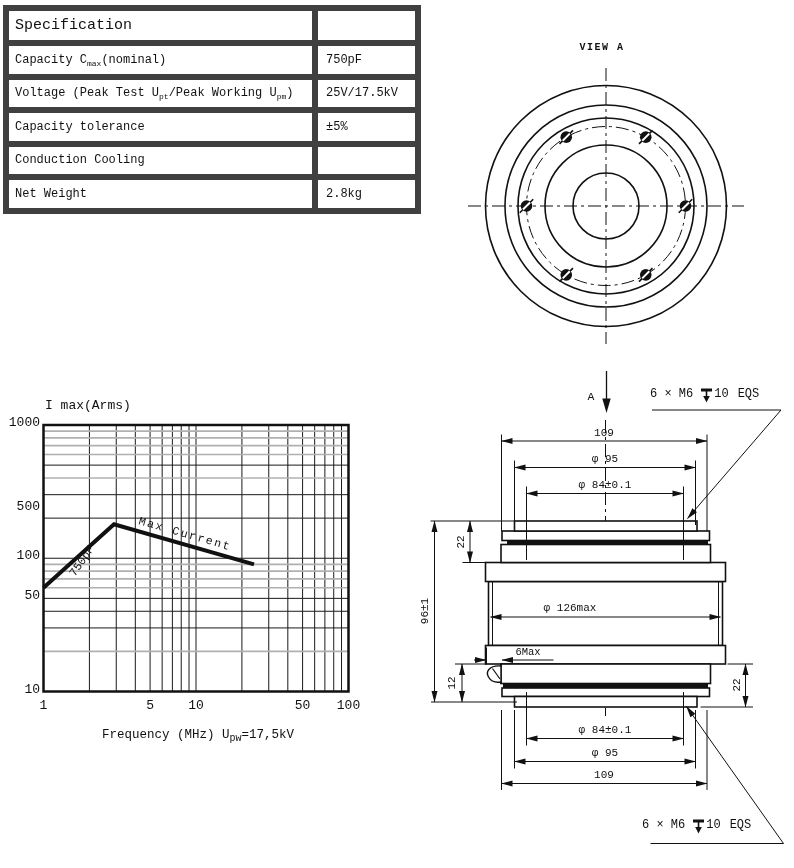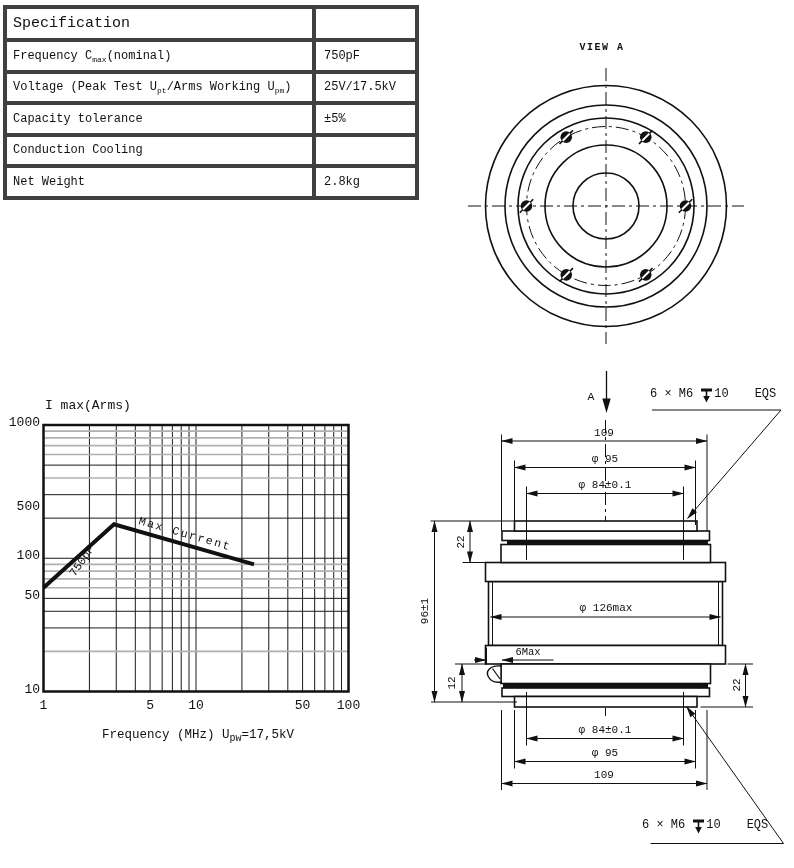--- a/index.html
+++ b/index.html
@@ -6,39 +6,39 @@
   body{
     width:794px;height:868px;position:relative;background:#fff;overflow:hidden;
     font-family:"Liberation Mono","DejaVu Sans Mono",monospace;color:#111;
   }
   
   #spec-table{
     position:absolute;left:3px;top:5px;width:412px;
     border-collapse:collapse;table-layout:fixed;
   }
   #spec-table td{
-    border:4px solid #404040;height:27.5px;padding:0 6px;
+    border:6px solid #404040;height:27.5px;padding:0 6px;
     font-size:12px;white-space:nowrap;overflow:hidden;vertical-align:middle;
   }
   #spec-table td.hdr{font-size:15px;height:29px;}
   #spec-table td.val{padding-left:8px;}
   #spec-table sub{font-size:8px;line-height:0;}
   
   #dwg{position:absolute;left:0;top:0;}
   .cl{stroke:#111;stroke-width:1;fill:none;stroke-dasharray:13 4 3 4;}
   .dim,.ext,.ldr{stroke:#111;stroke-width:1;fill:none;}
   .part{stroke:#111;stroke-width:1.6;fill:#fff;}
   
   .lbl{position:absolute;font-size:11px;line-height:1;white-space:nowrap;
        transform:translate(-50%,-50%);}
   .rot{transform:translate(-50%,-50%) rotate(-90deg);}
   .anchored{transform:none;}
   .ann{position:absolute;display:flex;align-items:flex-start;font-size:12px;
        line-height:1;white-space:nowrap;}
-  .ann .sp{margin-left:26px;}
+  .ann .sp{margin-left:9px;}
   .tick{position:absolute;font-size:13px;line-height:1;white-space:nowrap;}
   #d-126{background:#fff;padding:0 3px;}
   #c-750{transform:translate(-50%,-50%) rotate(-55deg);font-size:11.5px;}
   #c-max{transform:translate(-50%,-50%) rotate(16deg);font-size:11.5px;letter-spacing:1.8px;}
   #c-ytitle{font-size:13px;}
   #c-xtitle{font-size:12.5px;}
   #t-view-a{font-size:10px;letter-spacing:1.5px;font-weight:bold;}
   #d-6max{font-size:10.5px;}
   .subx{font-size:10px;vertical-align:-3px;}
 </style>
@@ -49,25 +49,25 @@
   <colgroup>
       <col style="width:309px">
       <col style="width:103px">
     </colgroup>
   <tbody id="spec-tbody">
       <tr>
         <td class="hdr"><span>Specification</span></td>
         <td class="val hdr"></td>
       </tr>
       <tr>
-        <td><span>Frequency C</span><sub>max</sub><span>(nominal)</span></td>
+        <td><span>Capacity C</span><sub>max</sub><span>(nominal)</span></td>
         <td class="val">750pF</td>
       </tr>
       <tr>
-        <td><span>Voltage (Peak Test U</span><sub>pt</sub><span>/Arms Working U</span><sub>pm</sub><span>)</span></td>
+        <td><span>Voltage (Peak Test U</span><sub>pt</sub><span>/Peak Working U</span><sub>pm</sub><span>)</span></td>
         <td class="val">25V/17.5kV</td>
       </tr>
       <tr>
         <td><span>Capacity tolerance</span></td>
         <td class="val">±5%</td>
       </tr>
       <tr>
         <td><span>Conduction Cooling</span></td>
         <td class="val"></td>
       </tr>
@@ -265,21 +265,21 @@
     <line x1="6.5" y1="2" x2="6.5" y2="8.5" stroke="#111" stroke-width="1.6"></line>
     <path d="M6.5 14.5 L3.2 8 h6.6 Z" fill="#111"></path>
   </svg>
   <span>10</span>
   <span class="sp">EQS</span>
 </div>
 
 <div class="lbl" style="left:604px;top:433px">109</div>
 <div class="lbl" style="left:605px;top:459px">φ 95</div>
 <div class="lbl" style="left:605px;top:485px">φ 84±0.1</div>
-<div class="lbl" id="d-126" style="left:606px;top:608px">φ 126max</div>
+<div class="lbl" id="d-126" style="left:570px;top:608px">φ 126max</div>
 <div class="lbl" id="d-6max" style="left:528px;top:652px">6Max</div>
 <div class="lbl rot" style="left:425px;top:611px">96±1</div>
 <div class="lbl rot" style="left:461px;top:542px">22</div>
 <div class="lbl rot" style="left:452px;top:683px">12</div>
 <div class="lbl rot" style="left:737px;top:685px">22</div>
 <div class="lbl" style="left:605px;top:730px">φ 84±0.1</div>
 <div class="lbl" style="left:605px;top:753px">φ 95</div>
 <div class="lbl" style="left:604px;top:775px">109</div>
 
 <div class="tick anchored" id="c-ytitle" style="left:45px;top:399px">I max(Arms)</div>

